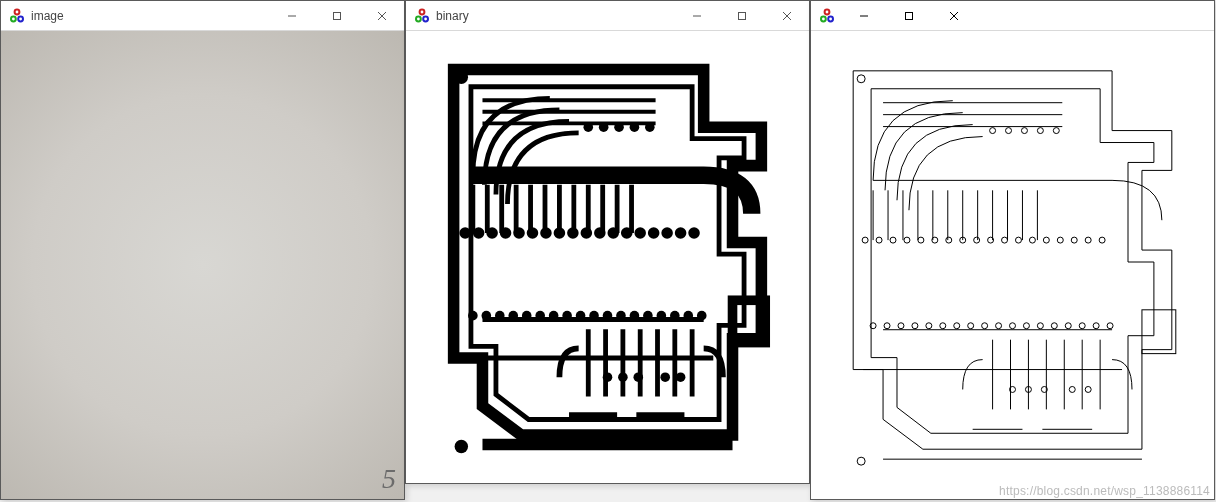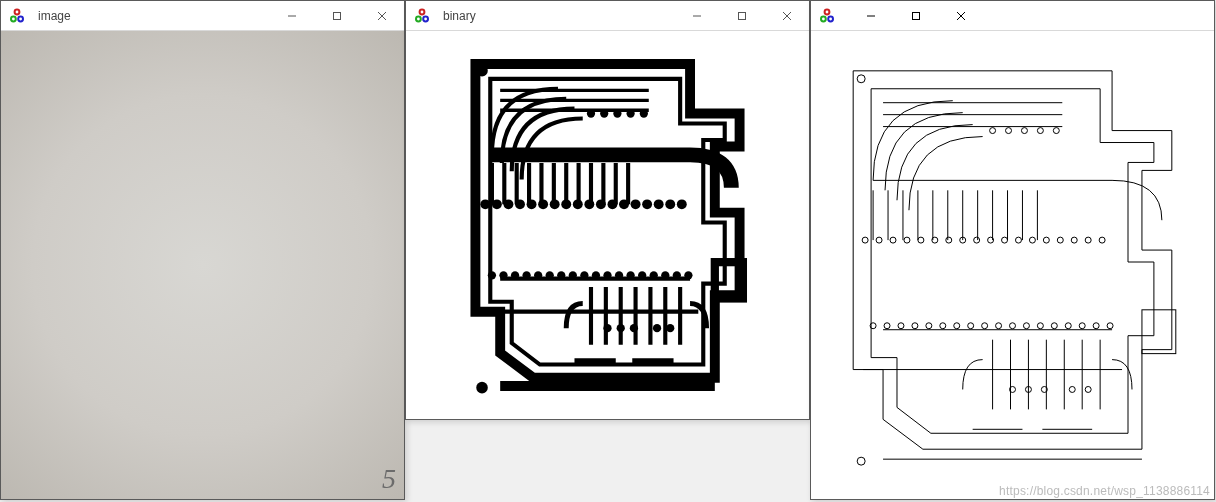--- a/index.html
+++ b/index.html
@@ -26,21 +26,20 @@
     flex-direction: column;
     box-shadow: 2px 2px 6px rgba(0,0,0,0.15);
   }
   .titlebar {
     height: 30px;
     background: #ffffff;
     display: flex;
     align-items: center;
     border-bottom: 1px solid #d9d9d9;
     color: #555;
-    gap: 7px;
   }
   .titlebar .app-icon {
     width: 16px;
     height: 16px;
     margin: 0 6px 0 8px;
     display: inline-flex;
     align-items: center;
     justify-content: center;
   }
   .titlebar .app-icon svg { width: 16px; height: 16px; }
@@ -218,21 +217,21 @@
               <circle cx="232" cy="360" r="4"></circle>
               <circle cx="260" cy="360" r="4"></circle>
               <circle cx="276" cy="360" r="4"></circle>
           </g>
         </g>
       </svg>
       <div class="corner-num">5</div>
     </div>
   </div>
 
-  <div class="window" style="left:405px;top:0;width:405px;height:420px;">
+  <div class="window" style="left:405px;top:0;width:405px;height:484px;">
     <div class="titlebar">
       <span class="app-icon">
         <svg viewBox="0 0 16 16">
           <circle cx="8" cy="4" r="2.4" fill="none" stroke="#c22" stroke-width="2"></circle>
           <circle cx="4.4" cy="11" r="2.4" fill="none" stroke="#2a2" stroke-width="2"></circle>
           <circle cx="11.6" cy="11" r="2.4" fill="none" stroke="#22c" stroke-width="2"></circle>
         </svg>
       </span>
       <span class="title">binary</span>
       <div class="ctrls">

